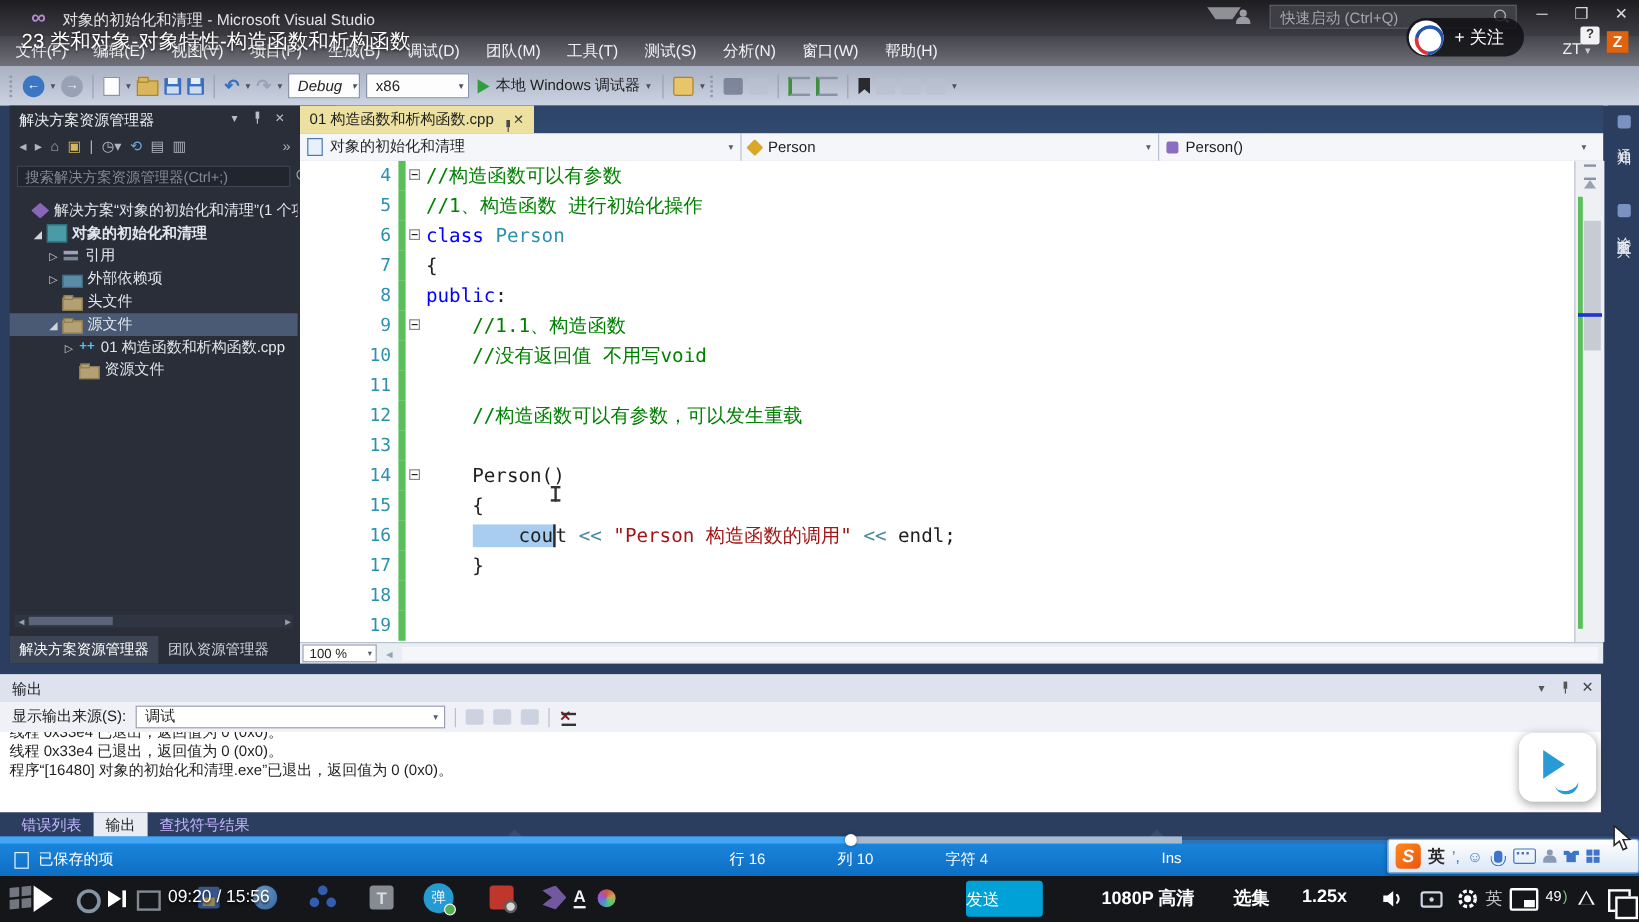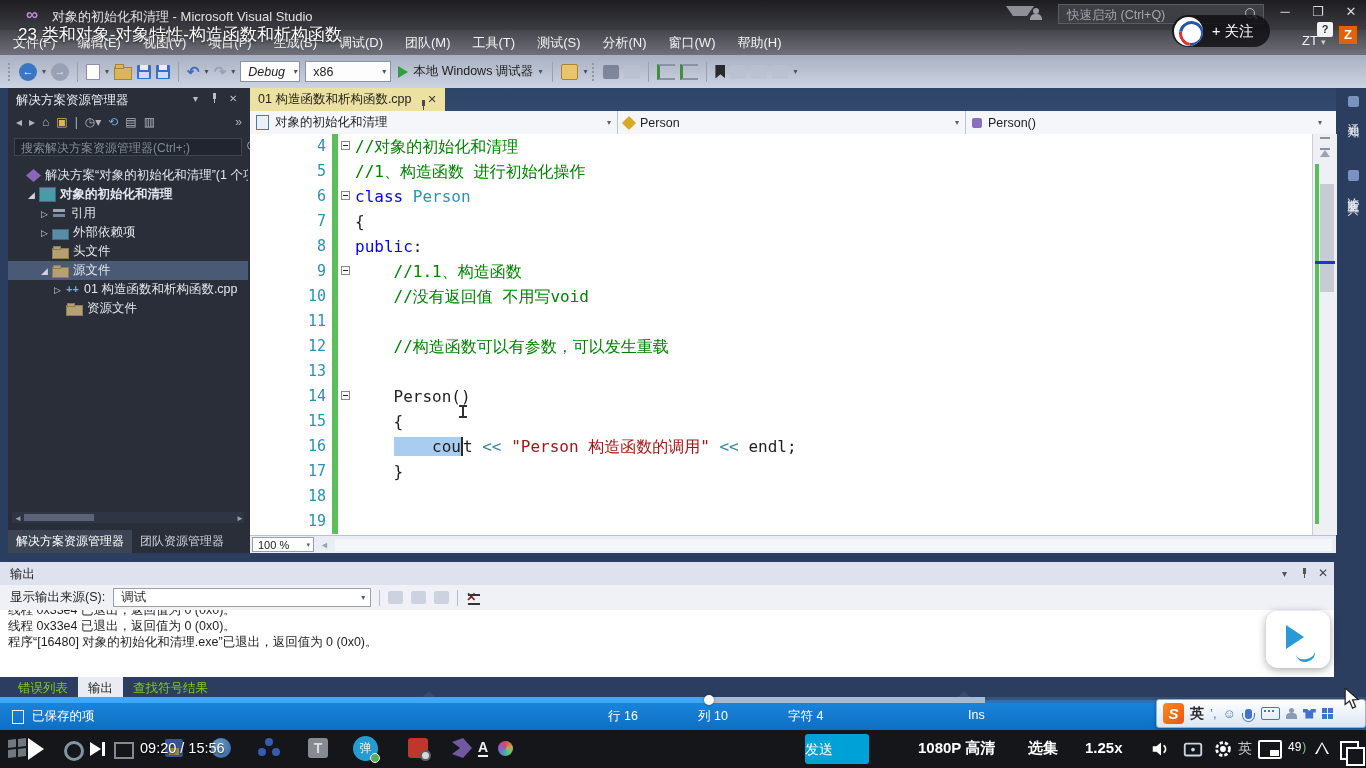--- a/index.html
+++ b/index.html
@@ -166,21 +166,21 @@
   #oic-clear:before{content:"✕";position:absolute;left:0;top:-1px;color:#8b1a1a;font-size:12px;font-weight:bold;}
   #oic-clear:after{content:"";position:absolute;left:2px;top:3px;width:12px;height:7px;border-top:2px solid #333;border-bottom:2px solid #333;}
   #oic-wrap{width:15px;height:13px;border:2px solid #0ea5e9;background:#e8ecf4;font-size:8px;color:#333;text-align:center;line-height:12px;margin-top:48px;}
   #out-body{left:0;top:48px;width:1334px;height:67px;background:#fff;color:#1e1e1e;font-size:12.5px;padding-left:8px;box-sizing:border-box;overflow:hidden;}
   .outline{height:16px;line-height:16px;white-space:nowrap;}
   #out-clip{height:8px;overflow:hidden;}
   #out-clip .outline{margin-top:-8px;}
 
   
   #btabs{left:0;top:677px;width:1366px;height:23px;background:#2b3e60;display:flex;align-items:stretch;padding-left:8px;box-sizing:border-box;}
-  .btab{font-size:12.5px;color:#84cc16;padding:3px 10px;}
+  .btab{font-size:12.5px;color:#c4b5fd;padding:3px 10px;}
   .btab.active{background:#e9ecf3;color:#1e1e1e;}
   .bump{position:absolute;top:-9px;width:0;height:0;border-left:9px solid transparent;border-right:9px solid transparent;border-bottom:9px solid #3a4f73;opacity:.8;}
 
   
   #statusbar{left:0;top:700px;width:1366px;height:30px;background:linear-gradient(180deg,#1b86dd,#0d6fc4);color:#fff;}
   #st-icon{left:12px;top:10px;width:10px;height:12px;border:1.5px solid #e8f2fc;background:transparent;}
   #st-left{left:32px;top:8px;font-size:12.5px;}
   .st-item{top:8px;font-size:12.5px;white-space:nowrap;}
   #st-line{left:608px;} #st-col{left:698px;} #st-char{left:788px;} #st-ins{left:968px;}
   #progress{left:0;top:697px;width:1366px;height:6px;background:rgba(60,100,150,.55);z-index:5;}
@@ -442,21 +442,21 @@
         <span>Person</span>
         <span class="ar">▾</span>
       </div>
       <div class="navcombo" style="width:362px;border-right:none;">
         <span class="nic-method"></span>
         <span>Person()</span>
         <span class="ar">▾</span>
       </div>
     </div>
     <div id="codearea" class="abs">
-        <div class="cl"><span class="ln">4</span><span class="chbar"></span><span class="fd box"></span><span class="ct"><span class="c-comment">//对象的初始化和清理</span></span></div>
+        <div class="cl"><span class="ln">4</span><span class="chbar"></span><span class="fd box"></span><span class="ct"><span class="c-comment">//构造函数可以有参数</span></span></div>
         <div class="cl"><span class="ln">5</span><span class="chbar"></span><span class="fd"></span><span class="ct"><span class="c-comment">//1、构造函数 进行初始化操作</span></span></div>
         <div class="cl"><span class="ln">6</span><span class="chbar"></span><span class="fd box"></span><span class="ct"><span class="c-keyword">class</span><span class="c-plain"> </span><span class="c-type">Person</span></span></div>
         <div class="cl"><span class="ln">7</span><span class="chbar"></span><span class="fd"></span><span class="ct"><span class="c-plain">{</span></span></div>
         <div class="cl"><span class="ln">8</span><span class="chbar"></span><span class="fd"></span><span class="ct"><span class="c-keyword">public</span><span class="c-plain">:</span></span></div>
         <div class="cl"><span class="ln">9</span><span class="chbar"></span><span class="fd box"></span><span class="ct"><span class="c-plain">    </span><span class="c-comment">//1.1、构造函数</span></span></div>
         <div class="cl"><span class="ln">10</span><span class="chbar"></span><span class="fd"></span><span class="ct"><span class="c-plain">    </span><span class="c-comment">//没有返回值 不用写void</span></span></div>
         <div class="cl"><span class="ln">11</span><span class="chbar"></span><span class="fd"></span></div>
         <div class="cl"><span class="ln">12</span><span class="chbar"></span><span class="fd"></span><span class="ct"><span class="c-plain">    </span><span class="c-comment">//构造函数可以有参数，可以发生重载</span></span></div>
         <div class="cl"><span class="ln">13</span><span class="chbar"></span><span class="fd"></span><span class="ct"><span class="c-plain">    </span></span></div>
         <div class="cl"><span class="ln">14</span><span class="chbar"></span><span class="fd box"></span><span class="ct"><span class="c-plain">    Person()</span></span></div>

